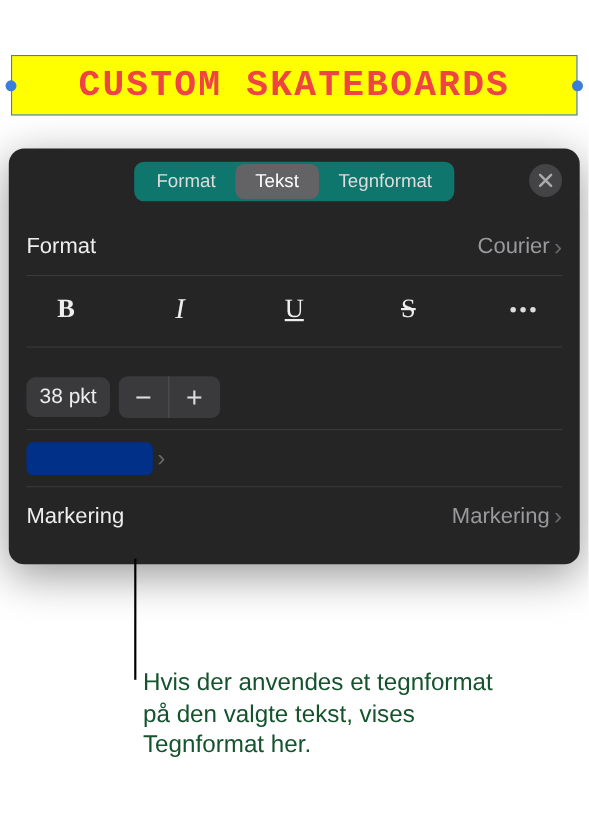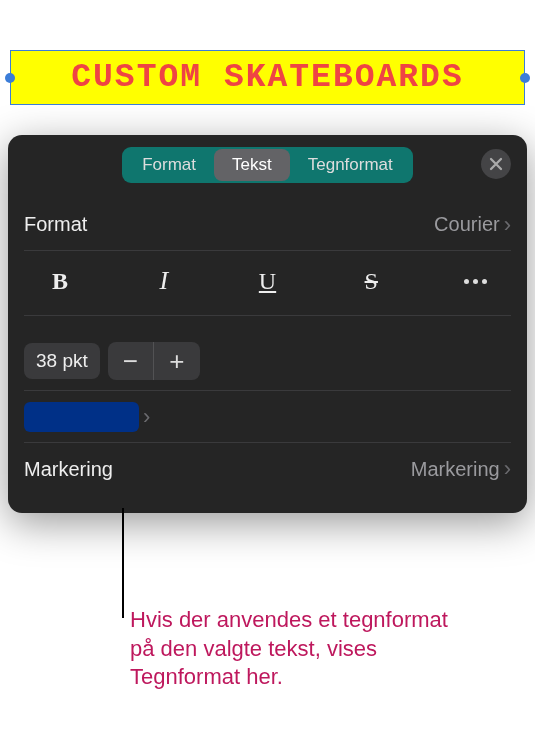--- a/index.html
+++ b/index.html
@@ -184,21 +184,21 @@
       background: #003087;
       border-radius: 6px;
     }
     .callout {
       position: absolute;
       bottom: 50px;
       left: 130px;
       width: 330px;
       font-size: 22px;
       line-height: 1.3;
-      color: #be185d;
+      color: #14532d;
     }
     .callout-line {
       position: absolute;
       width: 1.5px;
       background: #000;
       left: 122px;
       top: 508px;
       height: 110px;
     }
   </style>

